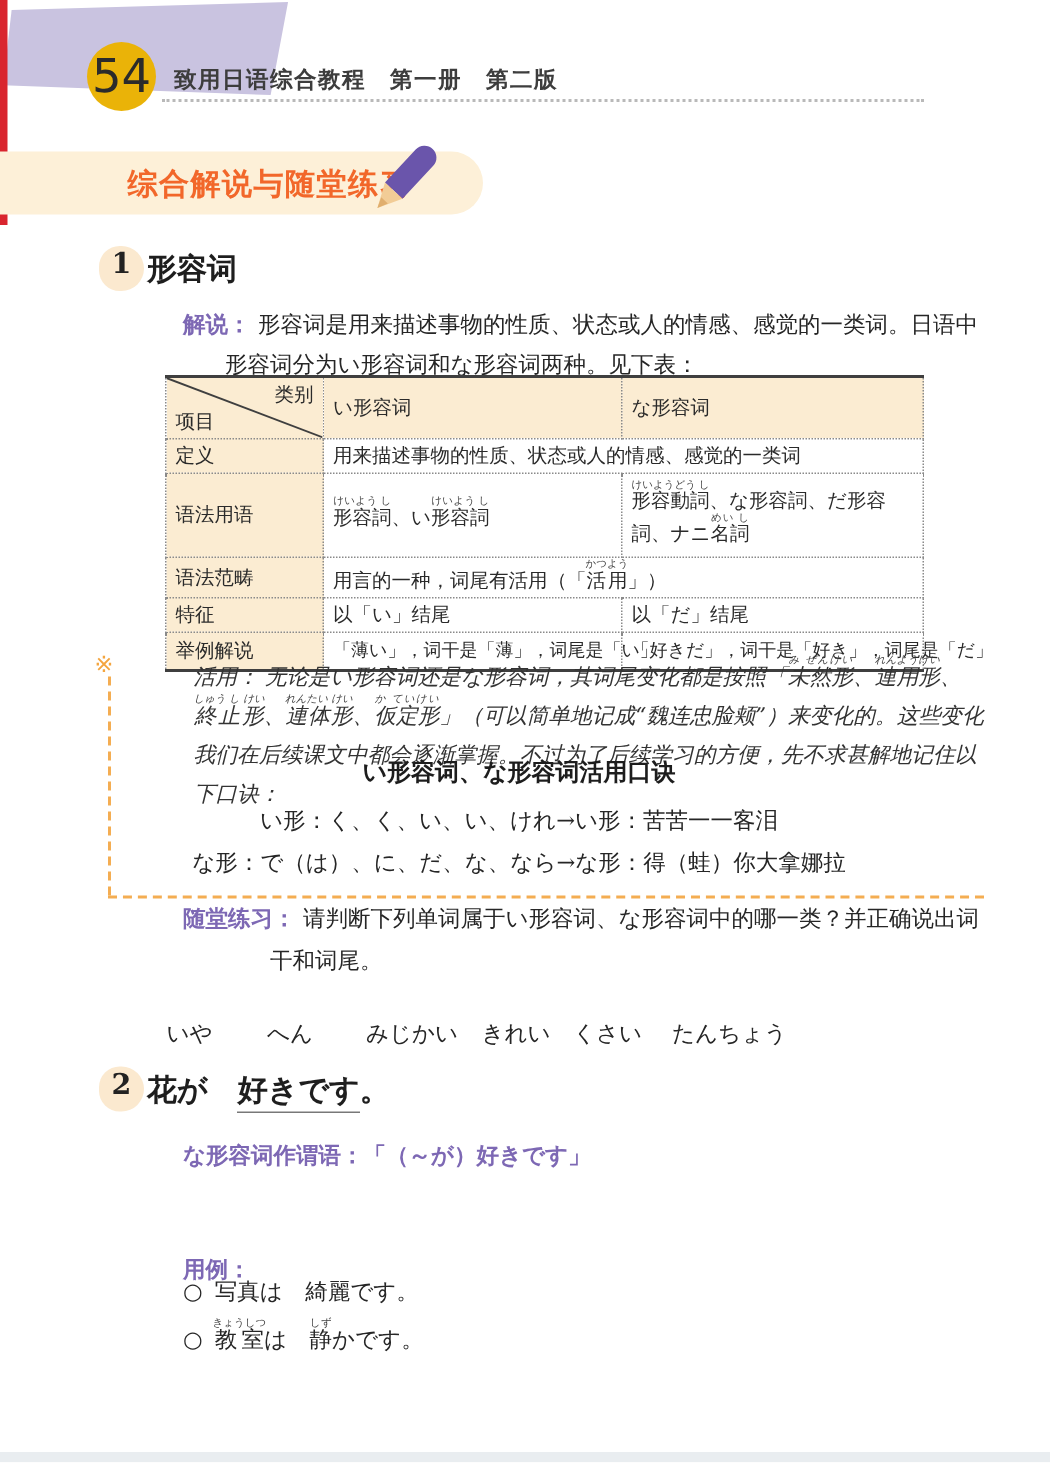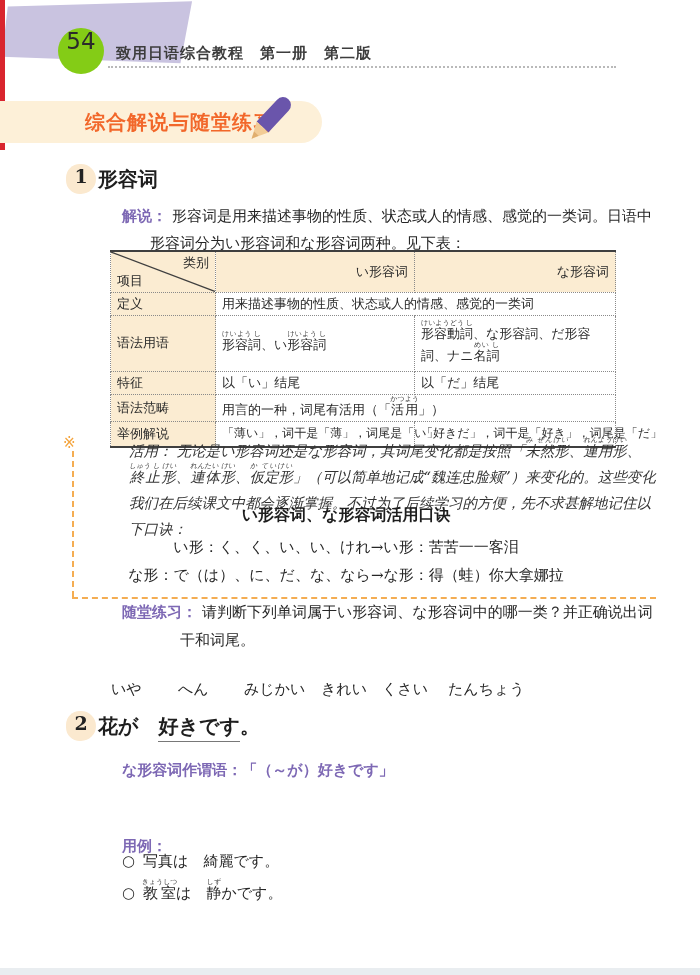--- a/index.html
+++ b/index.html
@@ -5,22 +5,22 @@
   html,body{margin:0;padding:0;background:#fff;}
   *{box-sizing:border-box;}
   .page{position:relative;width:700px;height:975px;background:#ffffff;overflow:hidden;
         font-family:"DejaVu Serif","Liberation Serif",serif;color:#262626;}
 
   
   .red-strip{position:absolute;left:0;top:0;width:5px;height:150px;background:#d9252e;z-index:1;}
   .lavender{position:absolute;left:0;top:0;width:194px;height:66px;background:#c9c3e0;
             clip-path:polygon(4% 10%,99% 2%,93% 96%,1% 86%);z-index:0;}
   .pagenum-circle{position:absolute;left:58px;top:28px;width:46px;height:46px;border-radius:50%;
-                  background:#84cc16;z-index:2;display:flex;justify-content:center;
-                  font-family:"DejaVu Sans","Liberation Sans",sans-serif;font-size:23px;color:#2b2b2b;}
+                  background:#eab308;z-index:2;display:flex;align-items:center;justify-content:center;
+                  font-family:"DejaVu Sans","Liberation Sans",sans-serif;font-size:31px;color:#2b2b2b;}
   .book-title{position:absolute;left:116px;top:44px;font-family:"DejaVu Sans","Liberation Sans",sans-serif;
               font-weight:600;font-size:15px;color:#3d3d3d;letter-spacing:1px;z-index:2;}
   .dotted-rule{position:absolute;left:108px;top:66px;width:508px;border-top:2px dotted #b9b9b9;z-index:1;}
 
   .banner{position:absolute;left:0;top:101px;width:322px;height:42px;background:#fdf0d8;
           border-radius:0 21px 21px 0;z-index:2;}
   .banner-text{position:absolute;left:85px;top:0;line-height:42px;
                font-family:"DejaVu Sans","Liberation Sans",sans-serif;font-weight:bold;font-size:20px;
                color:#f2672a;letter-spacing:1px;}
   .pencil{position:absolute;left:258px;top:90px;width:24px;height:58px;transform:rotate(43deg);z-index:3;}
@@ -37,21 +37,21 @@
   .para{position:absolute;font-size:15px;line-height:27px;color:#262626;}
   .plabel{font-family:"DejaVu Sans","Liberation Sans",sans-serif;font-weight:bold;color:#7d68b4;margin-right:5px;}
   .indent28{padding-left:28px;text-indent:-28px;}
   .indent58{padding-left:58px;text-indent:-58px;}
 
   
   table.gram{position:absolute;left:110px;top:250px;width:505px;border-collapse:collapse;table-layout:fixed;
              font-size:13px;color:#2a2a2a;border-top:2px solid #3f3f3f;border-bottom:2px solid #3f3f3f;}
   table.gram td,table.gram th{border:1px dotted #8a8a8a;padding:2px 6px;font-weight:normal;vertical-align:middle;}
   td.lab,th.colhead,td.corner{background:#fbecd2;}
-  th.colhead{text-align:right;}
+  th.colhead{text-align:left;}
   td.corner{position:relative;height:41px;padding:0;}
   .corner-top{position:absolute;top:2px;right:6px;}
   .corner-bottom{position:absolute;bottom:2px;left:6px;}
   .diag{position:absolute;left:0;top:0;width:100%;height:100%;}
   td.ex{font-size:12px;white-space:nowrap;overflow:visible;}
   ruby{ruby-position:over;}
   rt{font-size:7px;color:#3d3d3d;letter-spacing:0;}
 
   
   .star{position:absolute;left:63px;top:434px;color:#f4a53f;font-size:15px;z-index:1;
@@ -129,28 +129,28 @@
     </tr>
     <tr style="height:22px;">
       <td class="lab">定义</td>
       <td colspan="2">用来描述事物的性质、状态或人的情感、感觉的一类词</td>
     </tr>
     <tr style="height:56px;font-family:Liberation Serif, serif;">
       <td class="lab">语法用语</td>
       <td><ruby>形容詞<rt>けいよう し</rt></ruby>、い<ruby>形容詞<rt>けいよう し</rt></ruby></td>
       <td><ruby>形容動詞<rt>けいようどう し</rt></ruby>、な形容詞、だ形容詞、ナニ<ruby>名詞<rt>めい し</rt></ruby></td>
     </tr>
+    <tr style="height:26px;">
+      <td class="lab">语法范畴</td>
+      <td colspan="2">用言的一种，词尾有活用（「<ruby>活用<rt>かつよう</rt></ruby>」）</td>
+    </tr>
     <tr style="height:23px;">
       <td class="lab">特征</td>
       <td>以「い」结尾</td>
       <td>以「だ」结尾</td>
-    </tr>
-    <tr style="height:26px;">
-      <td class="lab">语法范畴</td>
-      <td colspan="2">用言的一种，词尾有活用（「<ruby>活用<rt>かつよう</rt></ruby>」）</td>
     </tr>
     <tr style="height:26px;">
       <td class="lab">举例解说</td>
       <td class="ex">「薄い」，词干是「薄」，词尾是「い」</td>
       <td class="ex">「好きだ」，词干是「好き」，词尾是「だ」</td>
     </tr>
   </tbody>
     </table>
 
   <div class="star">※</div>

